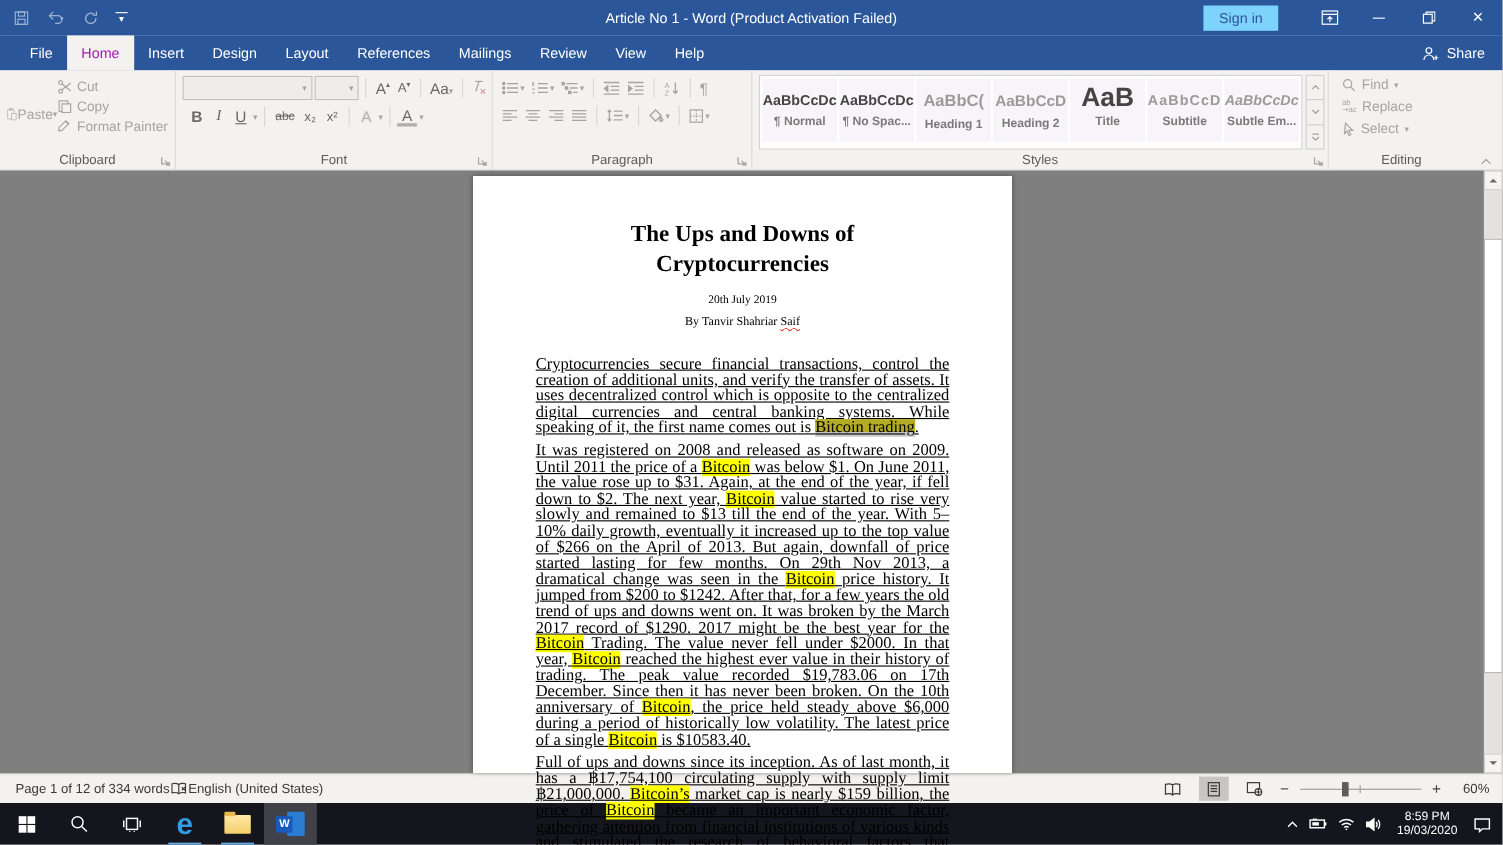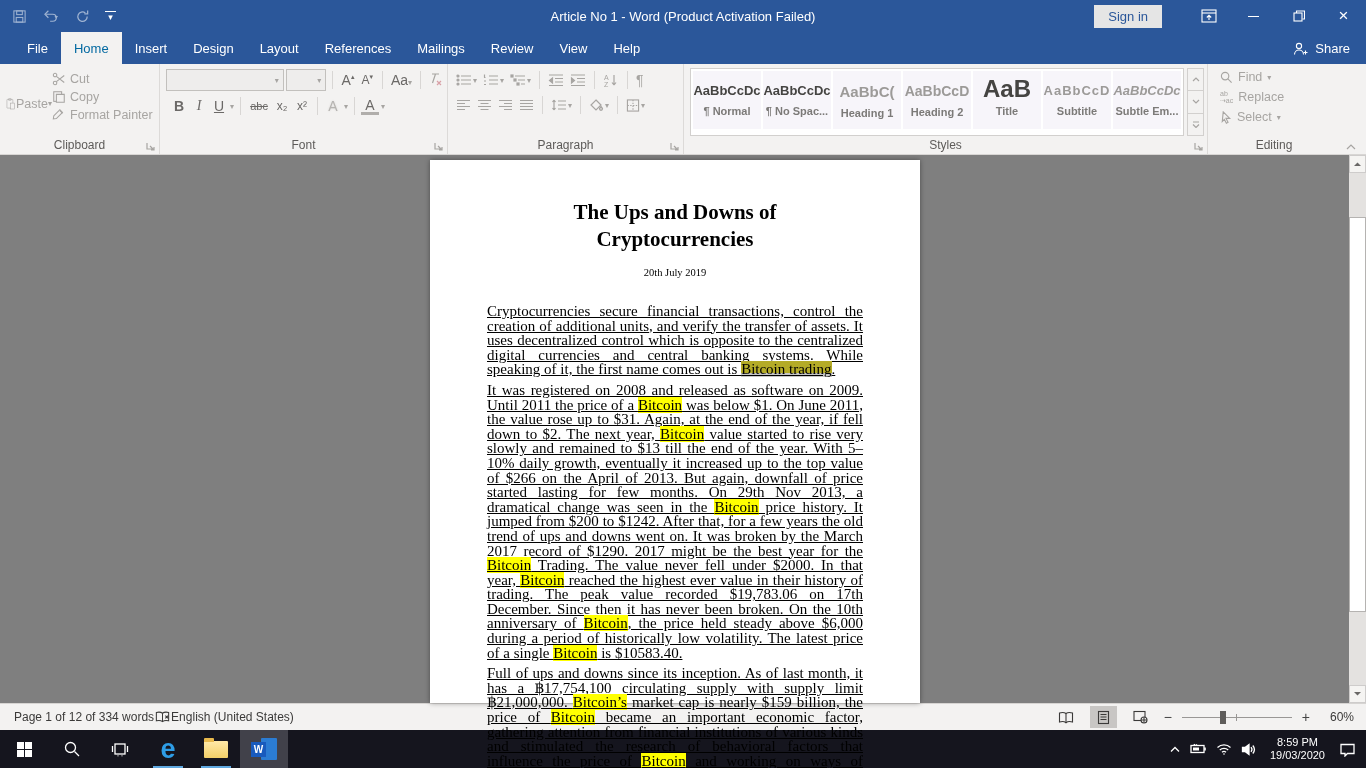--- a/index.html
+++ b/index.html
@@ -6,29 +6,29 @@
   html,body { width:1366px; height:768px; overflow:hidden; font-family:"Liberation Sans","DejaVu Sans",sans-serif; }
   svg { display:block; }
 
   
   .titlebar { height:32px; background:#2b579a; display:flex; align-items:center; color:#fff; position:relative; }
   .qat { display:flex; align-items:center; gap:15px; padding-left:12px; }
   .qat .dim { opacity:.55; }
   .qat-caret { width:11px; text-align:center; border-top:1px solid #fff; font-size:9px; line-height:9px; padding-top:1px; }
   .tb-title { position:absolute; left:0; right:0; text-align:center; font-size:13px; pointer-events:none; }
   .tb-right { margin-left:auto; display:flex; align-items:center; height:100%; }
-  .signin { background:#e5e5e5; color:#2b579a; border:none; font-size:13px; padding:4px 14px; margin-right:24px; font-family:inherit; }
+  .signin { background:#7dd3fc; color:#2b579a; border:none; font-size:13px; padding:4px 14px; margin-right:24px; font-family:inherit; }
   .winbtn { width:45px; height:100%; display:flex; align-items:center; justify-content:center; color:#fff; }
   .minim { width:11px; border-top:1px solid #fff; display:block; }
 
   
   .tabrow { height:32px; background:#2b579a; display:flex; align-items:stretch; color:#fff; font-size:13px; }
   .tabs { display:flex; align-items:stretch; padding-left:14px; }
   .tab { display:flex; align-items:center; padding:0 13px; cursor:default; }
-  .tab.active { background:#f3f2f1; color:#0369a1; }
+  .tab.active { background:#f3f2f1; color:#a21caf; }
   .tellme { display:flex; align-items:center; gap:8px; margin-left:14px; }
   .share { margin-left:auto; display:flex; align-items:center; gap:6px; padding-right:16px; }
 
   
   .ribbon { height:91px; background:#f3f2f1; display:flex; position:relative; border-bottom:1px solid #d8d6d4; }
   .group { position:relative; border-right:1px solid #dcdad8; padding:5px 4px 18px 6px; }
   .g-label { position:absolute; bottom:2px; left:0; right:0; text-align:center; font-size:12px; color:#5d5b59; }
   .launcher { position:absolute; bottom:3px; right:4px; }
   .gray { color:#a7a5a2; }
   .ic { stroke:#a7a5a2; fill:none; stroke-width:1.2; }
@@ -524,20 +524,21 @@
     <svg width="10" height="6" viewBox="0 0 10 6">
         <path d="M1 5l4-4 4 4" class="ic" stroke="#8a8886"></path>
       </svg>
   </span>
 </div>
 
 <div class="docarea">
   <div class="page">
     <div class="doc-title">The Ups and Downs of Cryptocurrencies</div>
     <div class="doc-date">20th July 2019</div>
+    <div class="doc-byline"><span>By Tanvir Shahriar </span><span class="squiggle">Saif</span></div>
     <div class="doc-body">
       <p><span>Cryptocurrencies secure financial transactions, control the creation of additional units, and verify the transfer of assets. It uses decentralized control which is opposite to the centralized digital currencies and central banking systems. While speaking of it, the first name comes out is </span><span class="hl-selected">Bitcoin trading</span><span>.</span></p>
       <p><span>It was registered on 2008 and released as software on 2009. Until 2011 the price of a </span><span class="hl-yellow">Bitcoin</span><span> was below $1. On June 2011, the value rose up to $31. Again, at the end of the year, if fell down to $2. The next year, </span><span class="hl-yellow">Bitcoin</span><span> value started to rise very slowly and remained to $13 till the end of the year. With 5–10% daily growth, eventually it increased up to the top value of $266 on the April of 2013. But again, downfall of price started lasting for few months. On 29th Nov 2013, a dramatical change was seen in the </span><span class="hl-yellow">Bitcoin</span><span> price history. It jumped from $200 to $1242.  After that, for a few years the old trend of ups and downs went on. It was broken by the March 2017 record of $1290. 2017 might be the best year for the </span><span class="hl-yellow">Bitcoin</span><span> Trading. The value never fell under $2000. In that year, </span><span class="hl-yellow">Bitcoin</span><span> reached the highest ever value in their history of trading. The peak value recorded $19,783.06 on 17th December. Since then it has never been broken. On the 10th anniversary of </span><span class="hl-yellow">Bitcoin</span><span>, the price held steady above $6,000 during a period of historically low volatility. The latest price of a single </span><span class="hl-yellow">Bitcoin</span><span> is $10583.40.</span></p>
       <p><span>Full of ups and downs since its inception. As of last month, it has a ฿17,754,100 circulating supply with supply limit ฿21,000,000. </span><span class="hl-yellow">Bitcoin’s</span><span> market cap is nearly $159 billion, the price of </span><span class="hl-yellow">Bitcoin</span><span> became an important economic factor, gathering attention from financial institutions of various kinds and stimulated the research of behavioral factors that influence the price of </span><span class="hl-yellow">Bitcoin</span><span> and working on ways of predicting its changes.</span></p>
     </div>
   </div>
   <div class="vscroll">
     <span class="vs-btn" style="top:0;">
         <svg width="9" height="6" viewBox="0 0 9 6">
           <path d="M1 5l3.5-3.5L8 5z" fill="#6a6866"></path>

